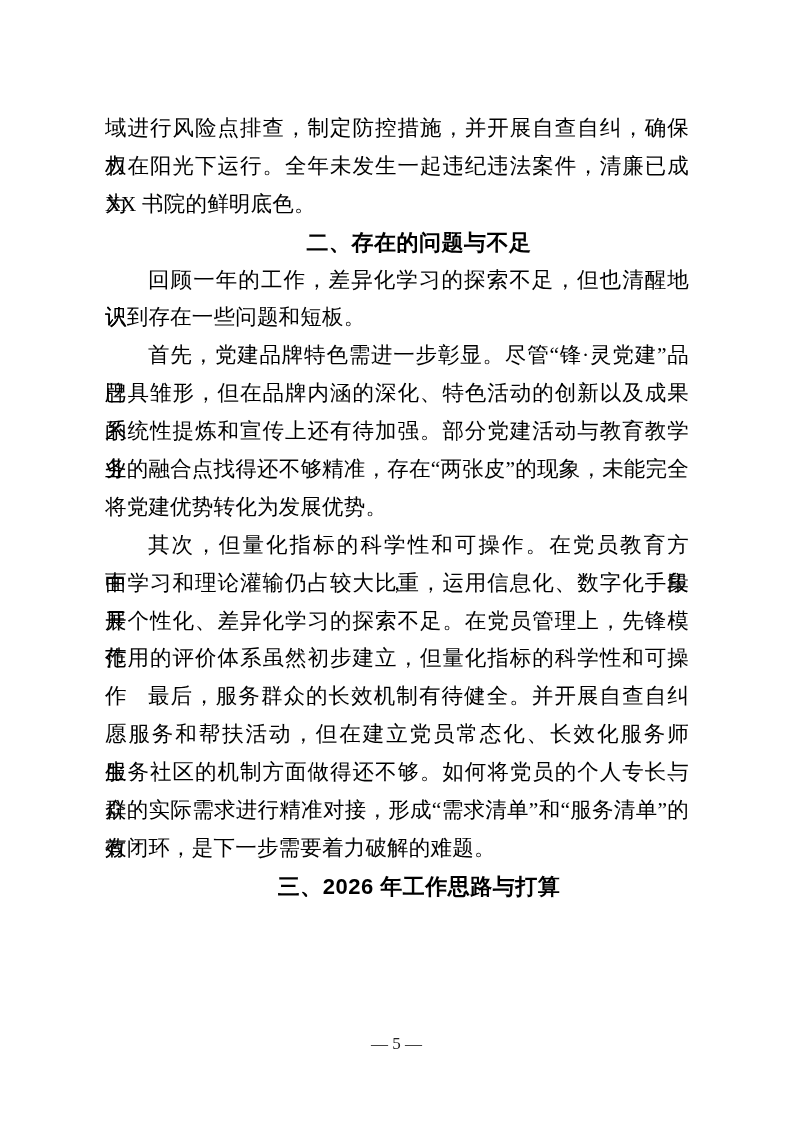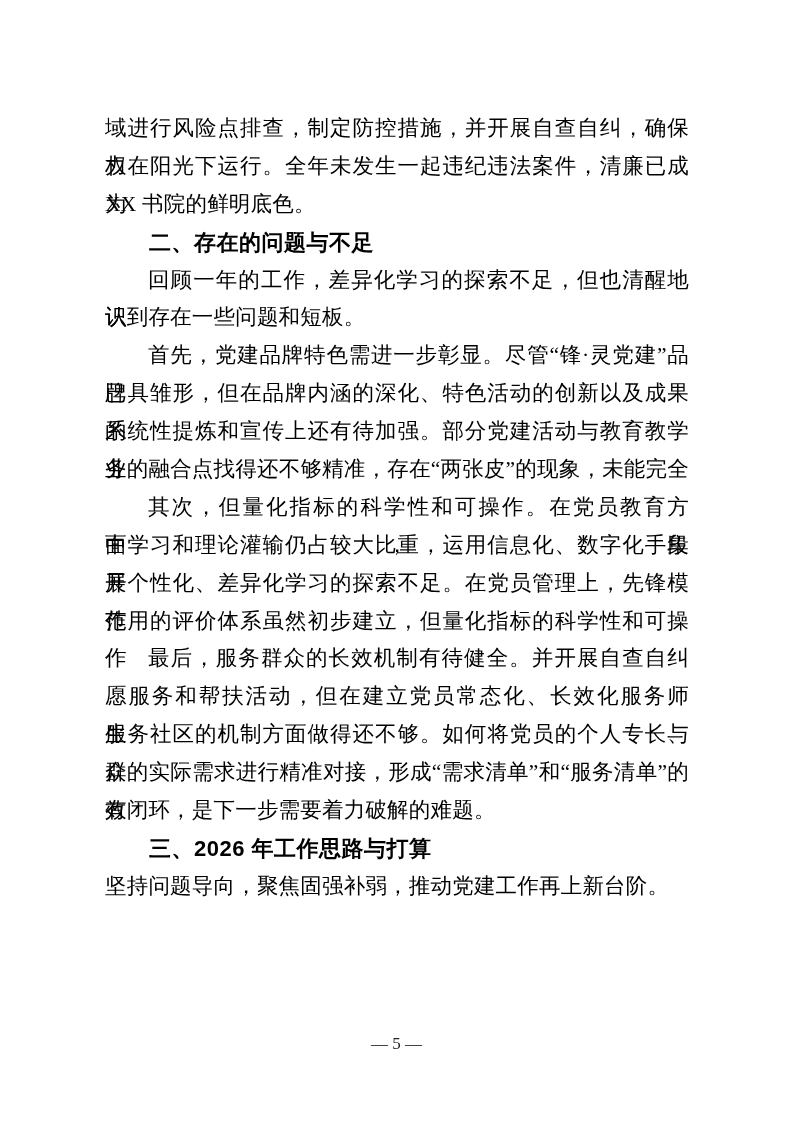--- a/index.html
+++ b/index.html
@@ -34,20 +34,21 @@
     text-align-last: justify;
   }
   .line.indent {
     text-indent: 2em;
   }
   .line.heading {
     font-family: "Liberation Sans", sans-serif;
     font-weight: bold;
     font-size: 22px;
     letter-spacing: 0.5px;
+    text-align: center;
   }
   .footer {
     position: absolute;
     top: 1034px;
     left: 0;
     width: 100%;
     text-align: center;
     font-size: 17px;
     color: #222222;
     font-family: "Liberation Serif", serif;
@@ -61,26 +62,26 @@
       <div class="line body justified">域进行风险点排查，制定防控措施，并开展自查自纠，确保权</div>
       <div class="line body justified">力在阳光下运行。全年未发生一起违纪违法案件，清廉已成为</div>
       <div class="line body">XX 书院的鲜明底色。</div>
       <div class="line heading indent">二、存在的问题与不足</div>
       <div class="line body indent justified">回顾一年的工作，差异化学习的探索不足，但也清醒地认</div>
       <div class="line body">识到存在一些问题和短板。</div>
       <div class="line body indent justified">首先，党建品牌特色需进一步彰显。尽管“锋·灵党建”品牌</div>
       <div class="line body justified">已具雏形，但在品牌内涵的深化、特色活动的创新以及成果的</div>
       <div class="line body justified">系统性提炼和宣传上还有待加强。部分党建活动与教育教学业</div>
       <div class="line body justified">务的融合点找得还不够精准，存在“两张皮”的现象，未能完全</div>
+      <div class="line body">将党建优势转化为发展优势。</div>
       <div class="line body indent justified">其次，但量化指标的科学性和可操作。在党员教育方面，集</div>
       <div class="line body justified">中学习和理论灌输仍占较大比重，运用信息化、数字化手段开</div>
       <div class="line body justified">展个性化、差异化学习的探索不足。在党员管理上，先锋模范</div>
       <div class="line body justified">作用的评价体系虽然初步建立，但量化指标的科学性和可操作</div>
       <div class="line body indent justified">最后，服务群众的长效机制有待健全。并开展自查自纠</div>
       <div class="line body justified">愿服务和帮扶活动，但在建立党员常态化、长效化服务师生、</div>
       <div class="line body justified">服务社区的机制方面做得还不够。如何将党员的个人专长与群</div>
       <div class="line body justified">众的实际需求进行精准对接，形成“需求清单”和“服务清单”的有</div>
       <div class="line body">效闭环，是下一步需要着力破解的难题。</div>
       <div class="line heading indent">三、2026 年工作思路与打算</div>
-      <div class="line body">坚持问题导向，聚焦固强补弱，推动党建工作再上新台阶。</div>
     </div>
   <div class="footer">— 5 —</div>
 </div>
 
 </body></html>

